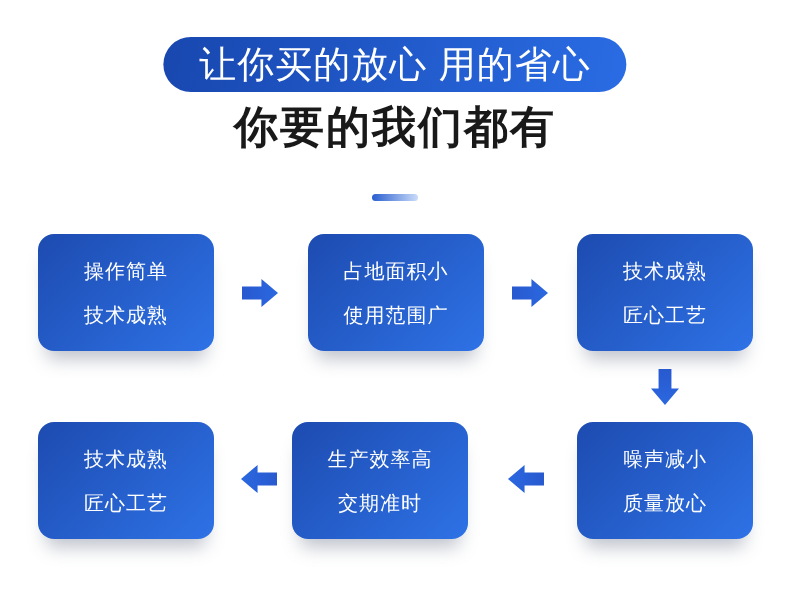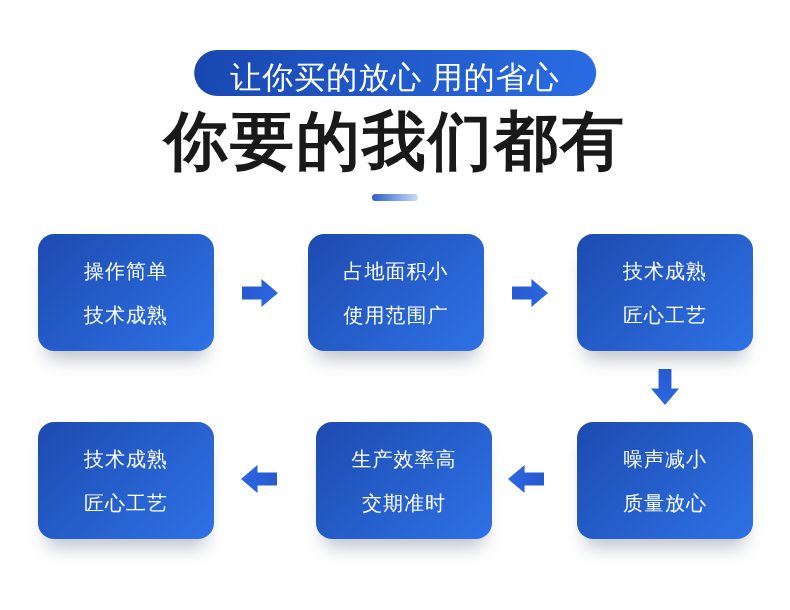--- a/index.html
+++ b/index.html
@@ -11,42 +11,42 @@
     width: 790px;
     height: 610px;
     margin: 0 auto;
     background: #ffffff;
     overflow: hidden;
   }
 
   
   .badge {
     position: absolute;
-    top: 50px;
+    top: 37px;
     left: 50%;
     transform: translateX(-50%);
-    height: 46px;
+    height: 55px;
     line-height: 55px;
     padding: 0 36px;
     border-radius: 28px;
     background: linear-gradient(100deg, #1847af 0%, #2a6ce4 100%);
     color: #ffffff;
-    font-size: 31px;
+    font-size: 37px;
     letter-spacing: 1px;
     white-space: nowrap;
   }
 
   
   .heading {
     position: absolute;
     top: 98px;
     left: 0;
     width: 100%;
     text-align: center;
-    font-size: 64px;
+    font-size: 44px;
     font-weight: 900;
     letter-spacing: 2px;
     color: #191919;
   }
 
   
   .underline-dash {
     position: absolute;
     top: 194px;
     left: 50%;
@@ -72,21 +72,21 @@
     display: flex;
     flex-direction: column;
     align-items: center;
     justify-content: center;
     text-align: center;
   }
   .box-1 { left: 38px;  top: 234px; }
   .box-2 { left: 308px; top: 234px; }
   .box-3 { left: 577px; top: 234px; }
   .box-4 { left: 38px;  top: 422px; }
-  .box-5 { left: 316px; top: 422px; }
+  .box-5 { left: 292px; top: 422px; }
   .box-6 { left: 577px; top: 422px; }
 
   
   .arrow {
     position: absolute;
     width: 36px;
     height: 28px;
     background: linear-gradient(90deg, #2859cf 0%, #2b68e0 100%);
     clip-path: polygon(0% 27%, 54% 27%, 54% 0%, 100% 50%, 54% 100%, 54% 73%, 0% 73%);
   }

